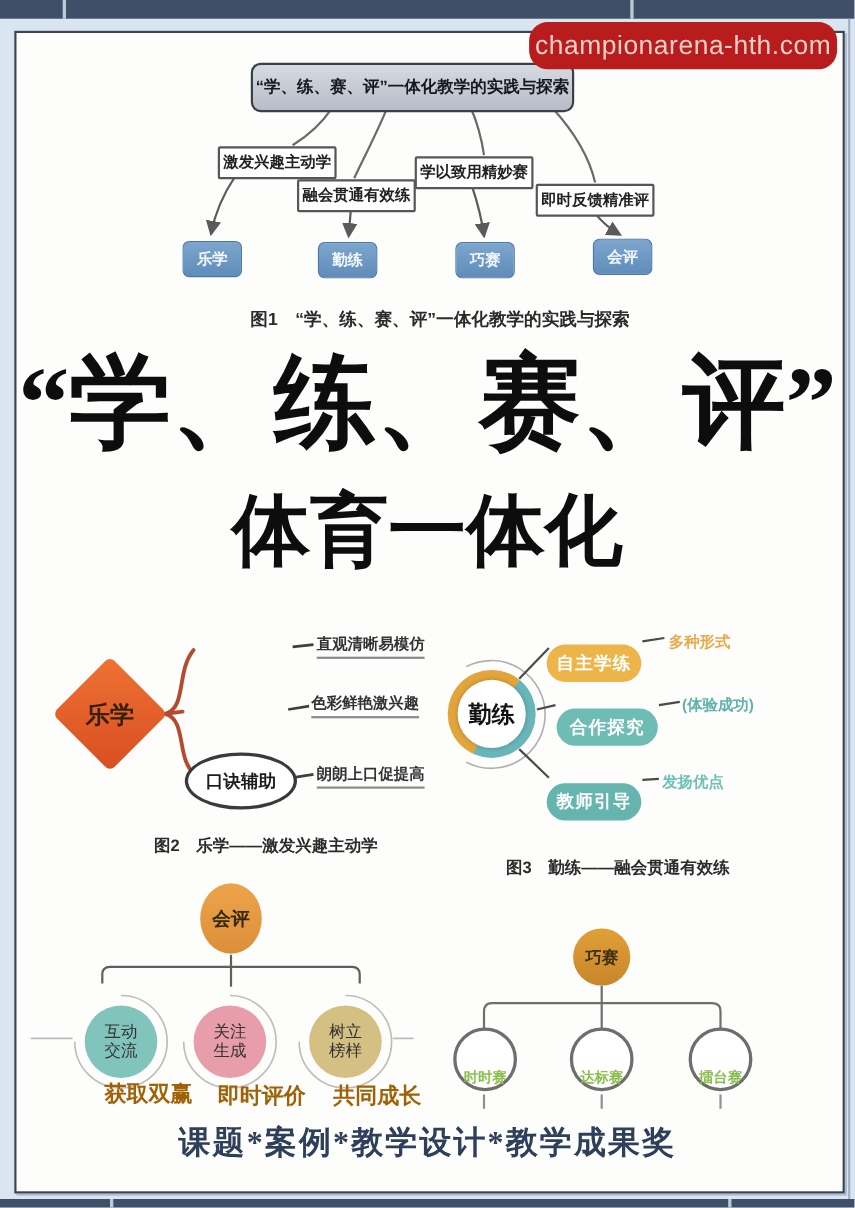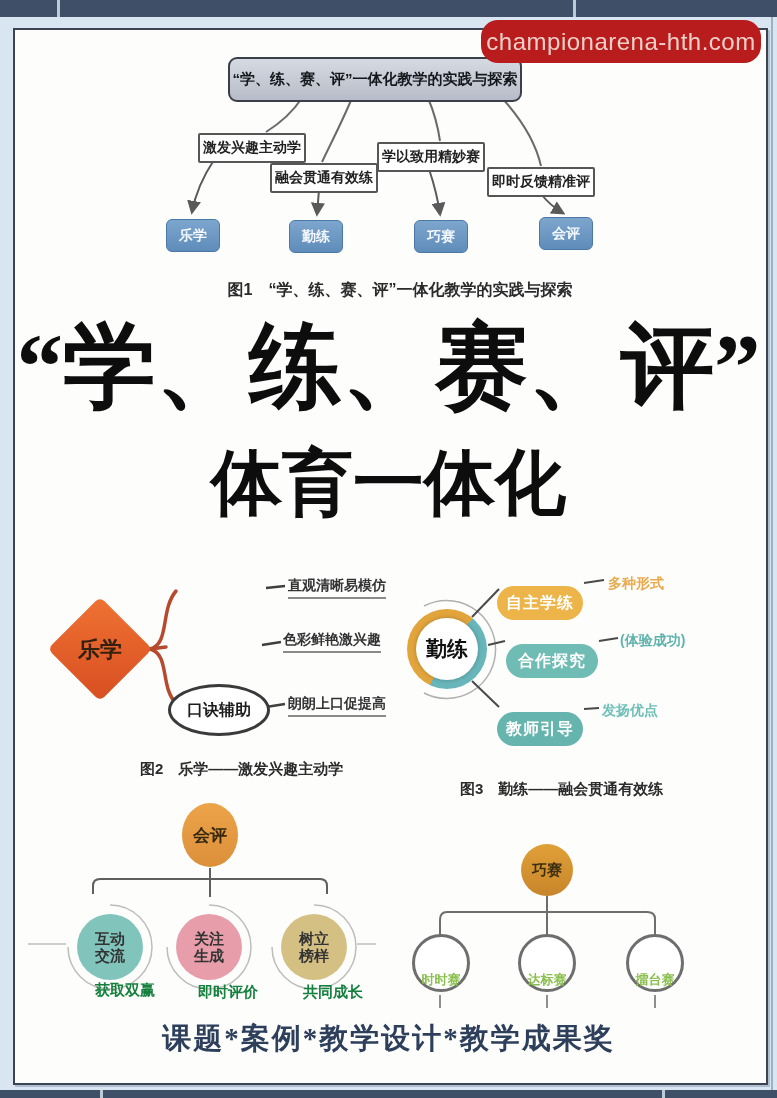--- a/index.html
+++ b/index.html
@@ -33,22 +33,22 @@
   .donut{width:80px;height:80px;border-radius:50%;
          background:conic-gradient(from 0deg,#e2a53c 0deg 40deg,#68b5ba 40deg 205deg,#e2a53c 205deg 360deg);}
   .donut-core{width:62px;height:62px;border-radius:50%;background:#fff;display:flex;align-items:center;
               justify-content:center;font-size:21px;font-weight:bold;color:#111;box-shadow:0 0 4px rgba(0,0,0,.25);}
   .pill{height:34px;border-radius:17px;display:flex;align-items:center;justify-content:center;
         font-size:16px;font-weight:bold;color:#fff;letter-spacing:1px;margin-top:20px;}
   .desc3{font-size:14px;font-weight:bold;}
   .oval4{width:56px;height:64px;border-radius:50%;background:linear-gradient(#eda449,#db8f3a);
          display:flex;align-items:center;justify-content:center;font-size:17px;font-weight:bold;color:#35280f;}
   .c4circle{width:66px;height:66px;border-radius:50%;display:flex;align-items:center;justify-content:center;
-            text-align:right;font-size:15px;font-weight:bold;color:#333;line-height:1.15;white-space:pre-line;}
-  .sublabel{font-size:15px;font-weight:bold;color:#15803d;}
+            text-align:right;font-size:15px;font-weight:normal;color:#333;line-height:1.15;white-space:pre-line;}
+  .sublabel{font-size:20px;font-weight:bold;color:#a16207;}
   .qcircle{width:52px;height:52px;border-radius:50%;background:linear-gradient(#e0a037,#c8862b);
            display:flex;align-items:center;justify-content:center;font-size:15px;font-weight:bold;color:#3c2e10;}
   .c5circle{width:52px;height:52px;border-radius:50%;background:#fff;border:3px solid #6e6e6e;
             display:flex;align-items:flex-end;justify-content:center;font-size:13px;font-weight:bold;color:#8abf4e;}
   .footer{left:13px;width:751px;text-align:center;font-size:29px;font-weight:bold;color:#2e3f5c;
           font-family:"Liberation Serif","DejaVu Serif",serif;letter-spacing:2px;}
   .watermark{left:481px;top:20px;width:280px;height:43px;background:#b91c1c;border-radius:17px;z-index:9;
              display:flex;align-items:center;justify-content:center;font-size:24px;color:#efd0c9;letter-spacing:.5px;}
 </style>
 </head>

